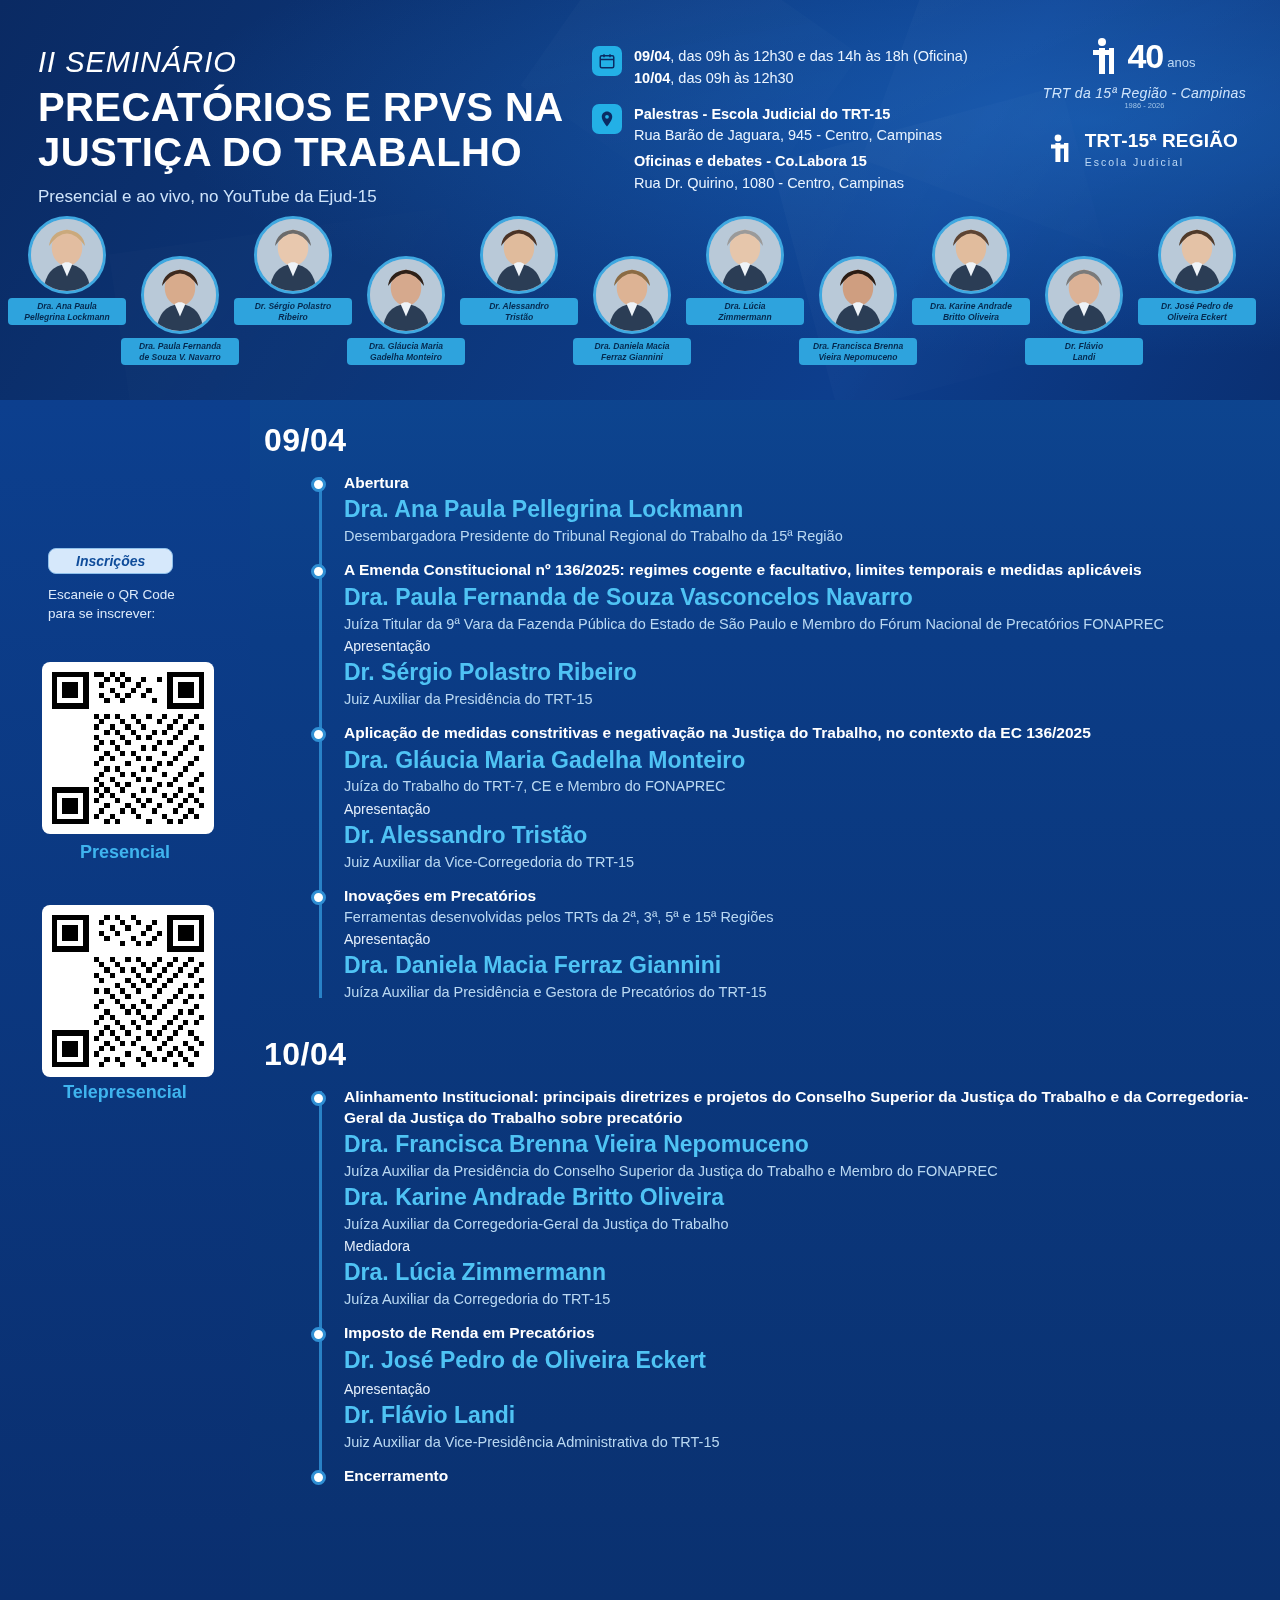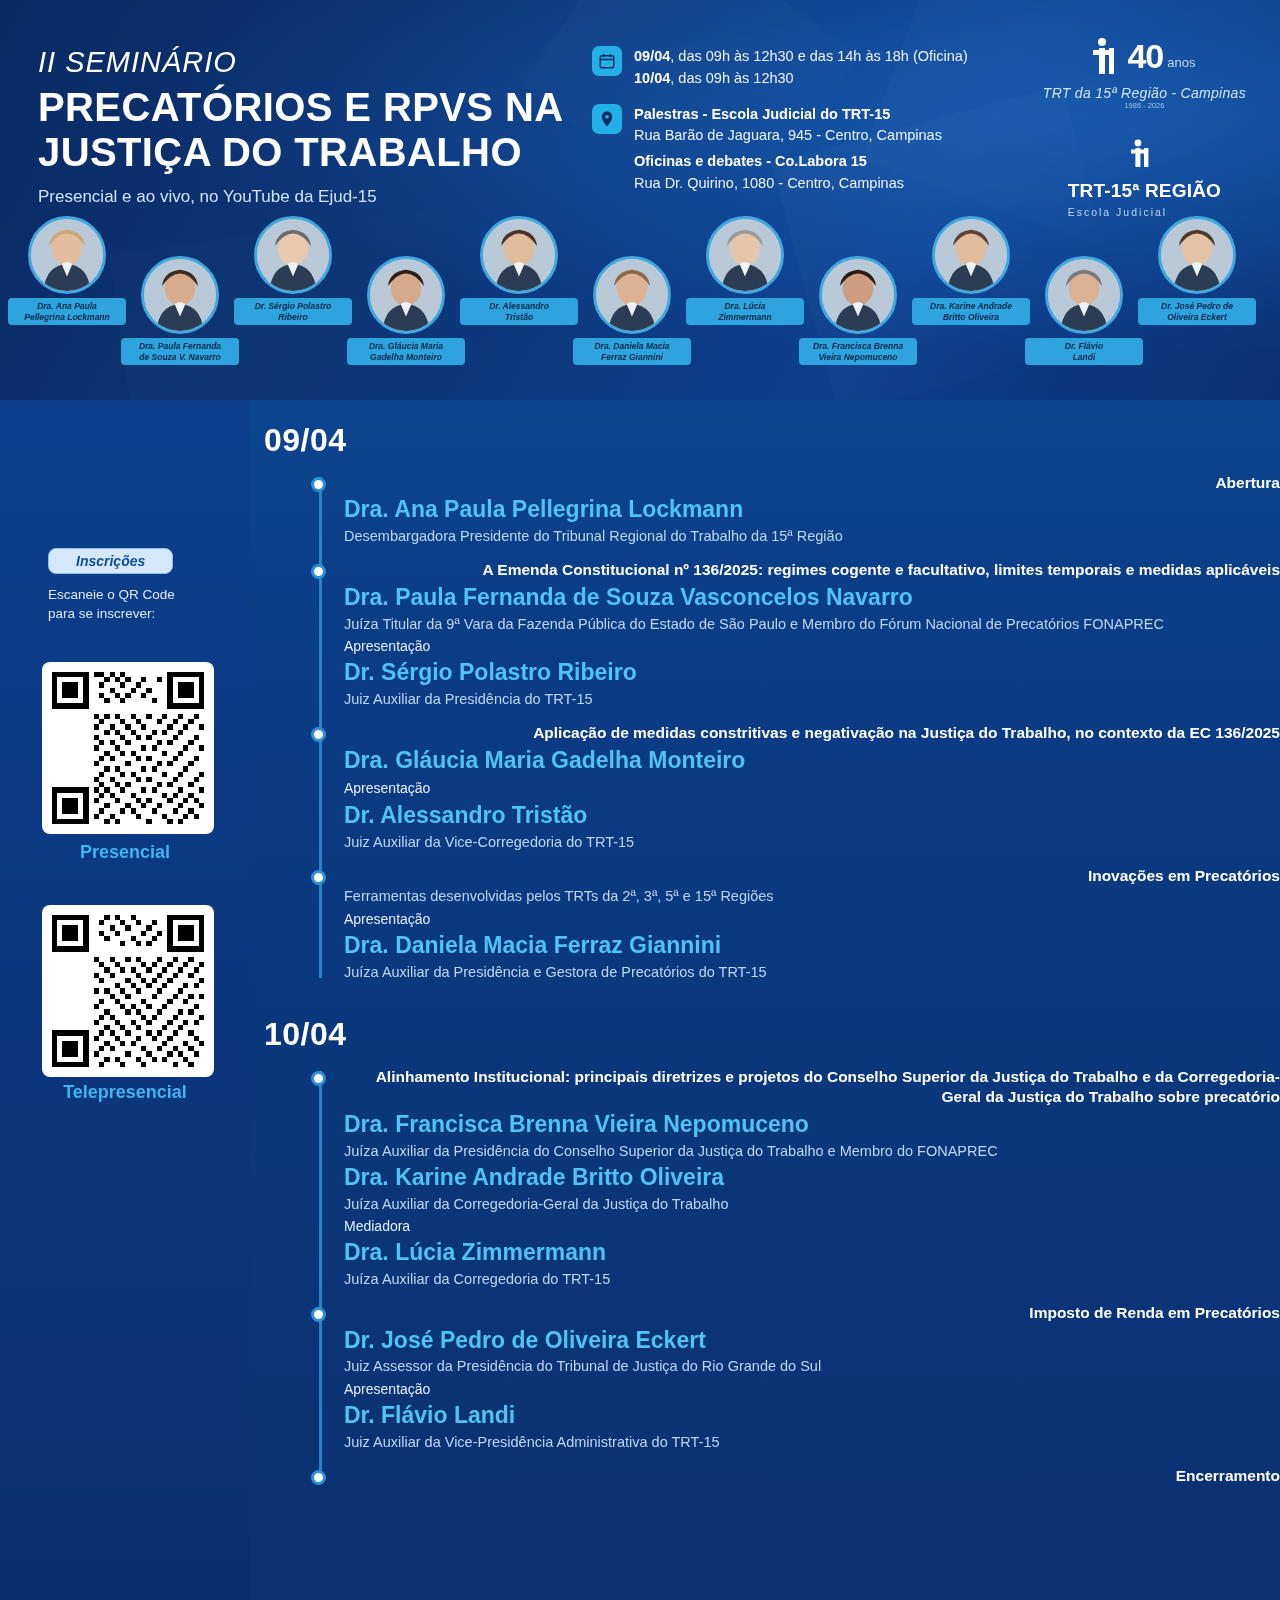--- a/index.html
+++ b/index.html
@@ -52,21 +52,21 @@
   .info-line { font-size:14.5px; line-height:1.5; color:#eaf4ff; }
   .info-line b { font-weight:700; color:#fff; }
 
   .logos { position:absolute; right:34px; top:36px; text-align:center; color:#fff; }
   .logo40 { display:flex; align-items:center; justify-content:center; gap:4px; }
   .logo40 .big { font-size:34px; font-weight:800; letter-spacing:-1px; color:#fff; }
   .logo40 .anos { font-size:13px; color:#bcd8f5; margin-top:12px; }
   .logo-cap { font-size:14px; color:#cfe4fb; margin-top:9px; letter-spacing:.3px;font-style:italic; }
   .logo-cap2 { font-size:7.5px; color:#9fc4e8; }
   .logo-trt {
-    margin-top:28px; display:flex; align-items:center; justify-content:center; gap:8px;flex-direction:column;
+    margin-top:20px; display:flex; align-items:center; justify-content:center; gap:8px;
   }
   .logo-trt .mark { font-size:26px; line-height:1; color:#fff; font-weight:700; }
   .logo-trt .txt { text-align:left; }
   .logo-trt .txt .l1 { font-size:19px; font-weight:700; color:#fff; letter-spacing:.2px; }
   .logo-trt .txt .l2 { font-size:10.5px; color:#bcd8f5; letter-spacing:2px; }
 
   
   .speakers { position:absolute; left:0; top:208px; width:1280px; height:170px; }
   .sp { position:absolute; text-align:center; }
   .sp .ring {
@@ -111,21 +111,21 @@
   .tl { position:relative; margin-top:14px; padding-left:86px; }
   .tl:before {
     content:""; position:absolute; left:61px; top:4px; bottom:4px; width:3px;
     background:#2f8fd4; opacity:.85;
   }
   .item { position:relative; margin-bottom:14px; }
   .dot {
     position:absolute; left:-33px; top:4px; width:15px;height:15px;border-radius:50%;
     background:#fff; border:3px solid #2f8fd4;
   }
-  .it-title { color:#ffffff; font-weight:700; font-size:15.5px; line-height:1.32;text-align:right; }
+  .it-title { color:#ffffff; font-weight:700; font-size:15.5px; line-height:1.32; }
   .it-name { color:#4fc3f4; font-weight:700; font-size:23px; line-height:1.38; margin-top:1px; }
   .it-role { color:#b9d8f2; font-size:14.5px; line-height:1.4; }
   .it-tag { color:#e3eefb; font-size:14px; line-height:1.45; margin-top:2px; }
 </style>
 </head>
 <body>
 
 <div class="page">
 
   <div class="header">
@@ -687,20 +687,21 @@
             <div class="it-name">Dra. Paula Fernanda de Souza Vasconcelos Navarro</div>
             <div class="it-role">Juíza Titular da 9ª Vara da Fazenda Pública do Estado de São Paulo e Membro do Fórum Nacional de Precatórios FONAPREC</div>
             <div class="it-tag">Apresentação</div>
             <div class="it-name">Dr. Sérgio Polastro Ribeiro</div>
             <div class="it-role">Juiz Auxiliar da Presidência do TRT-15</div>
           </div>
           <div class="item">
             <span class="dot"></span>
             <div class="it-title">Aplicação de medidas constritivas e negativação na Justiça do Trabalho, no contexto da EC 136/2025</div>
             <div class="it-name">Dra. Gláucia Maria Gadelha Monteiro</div>
+            <div class="it-role">Juíza do Trabalho do TRT-7, CE e Membro do FONAPREC</div>
             <div class="it-tag">Apresentação</div>
             <div class="it-name">Dr. Alessandro Tristão</div>
             <div class="it-role">Juiz Auxiliar da Vice-Corregedoria do TRT-15</div>
           </div>
           <div class="item">
             <span class="dot"></span>
             <div class="it-title">Inovações em Precatórios</div>
             <div class="it-role">Ferramentas desenvolvidas pelos TRTs da 2ª, 3ª, 5ª e 15ª Regiões</div>
             <div class="it-tag">Apresentação</div>
             <div class="it-name">Dra. Daniela Macia Ferraz Giannini</div>
@@ -717,21 +718,20 @@
             <div class="it-name">Dra. Karine Andrade Britto Oliveira</div>
             <div class="it-role">Juíza Auxiliar da Corregedoria-Geral da Justiça do Trabalho</div>
             <div class="it-tag">Mediadora</div>
             <div class="it-name">Dra. Lúcia Zimmermann</div>
             <div class="it-role">Juíza Auxiliar da Corregedoria do TRT-15</div>
           </div>
           <div class="item">
             <span class="dot"></span>
             <div class="it-title">Imposto de Renda em Precatórios</div>
             <div class="it-name">Dr. José Pedro de Oliveira Eckert</div>
-            <div class="it-role">Juiz Assessor da Presidência do Tribunal de Justiça do Rio Grande do Sul</div>
             <div class="it-tag">Apresentação</div>
             <div class="it-name">Dr. Flávio Landi</div>
             <div class="it-role">Juiz Auxiliar da Vice-Presidência Administrativa do TRT-15</div>
           </div>
           <div class="item">
             <span class="dot"></span>
             <div class="it-title">Encerramento</div>
           </div>
         </div>
       </div>

